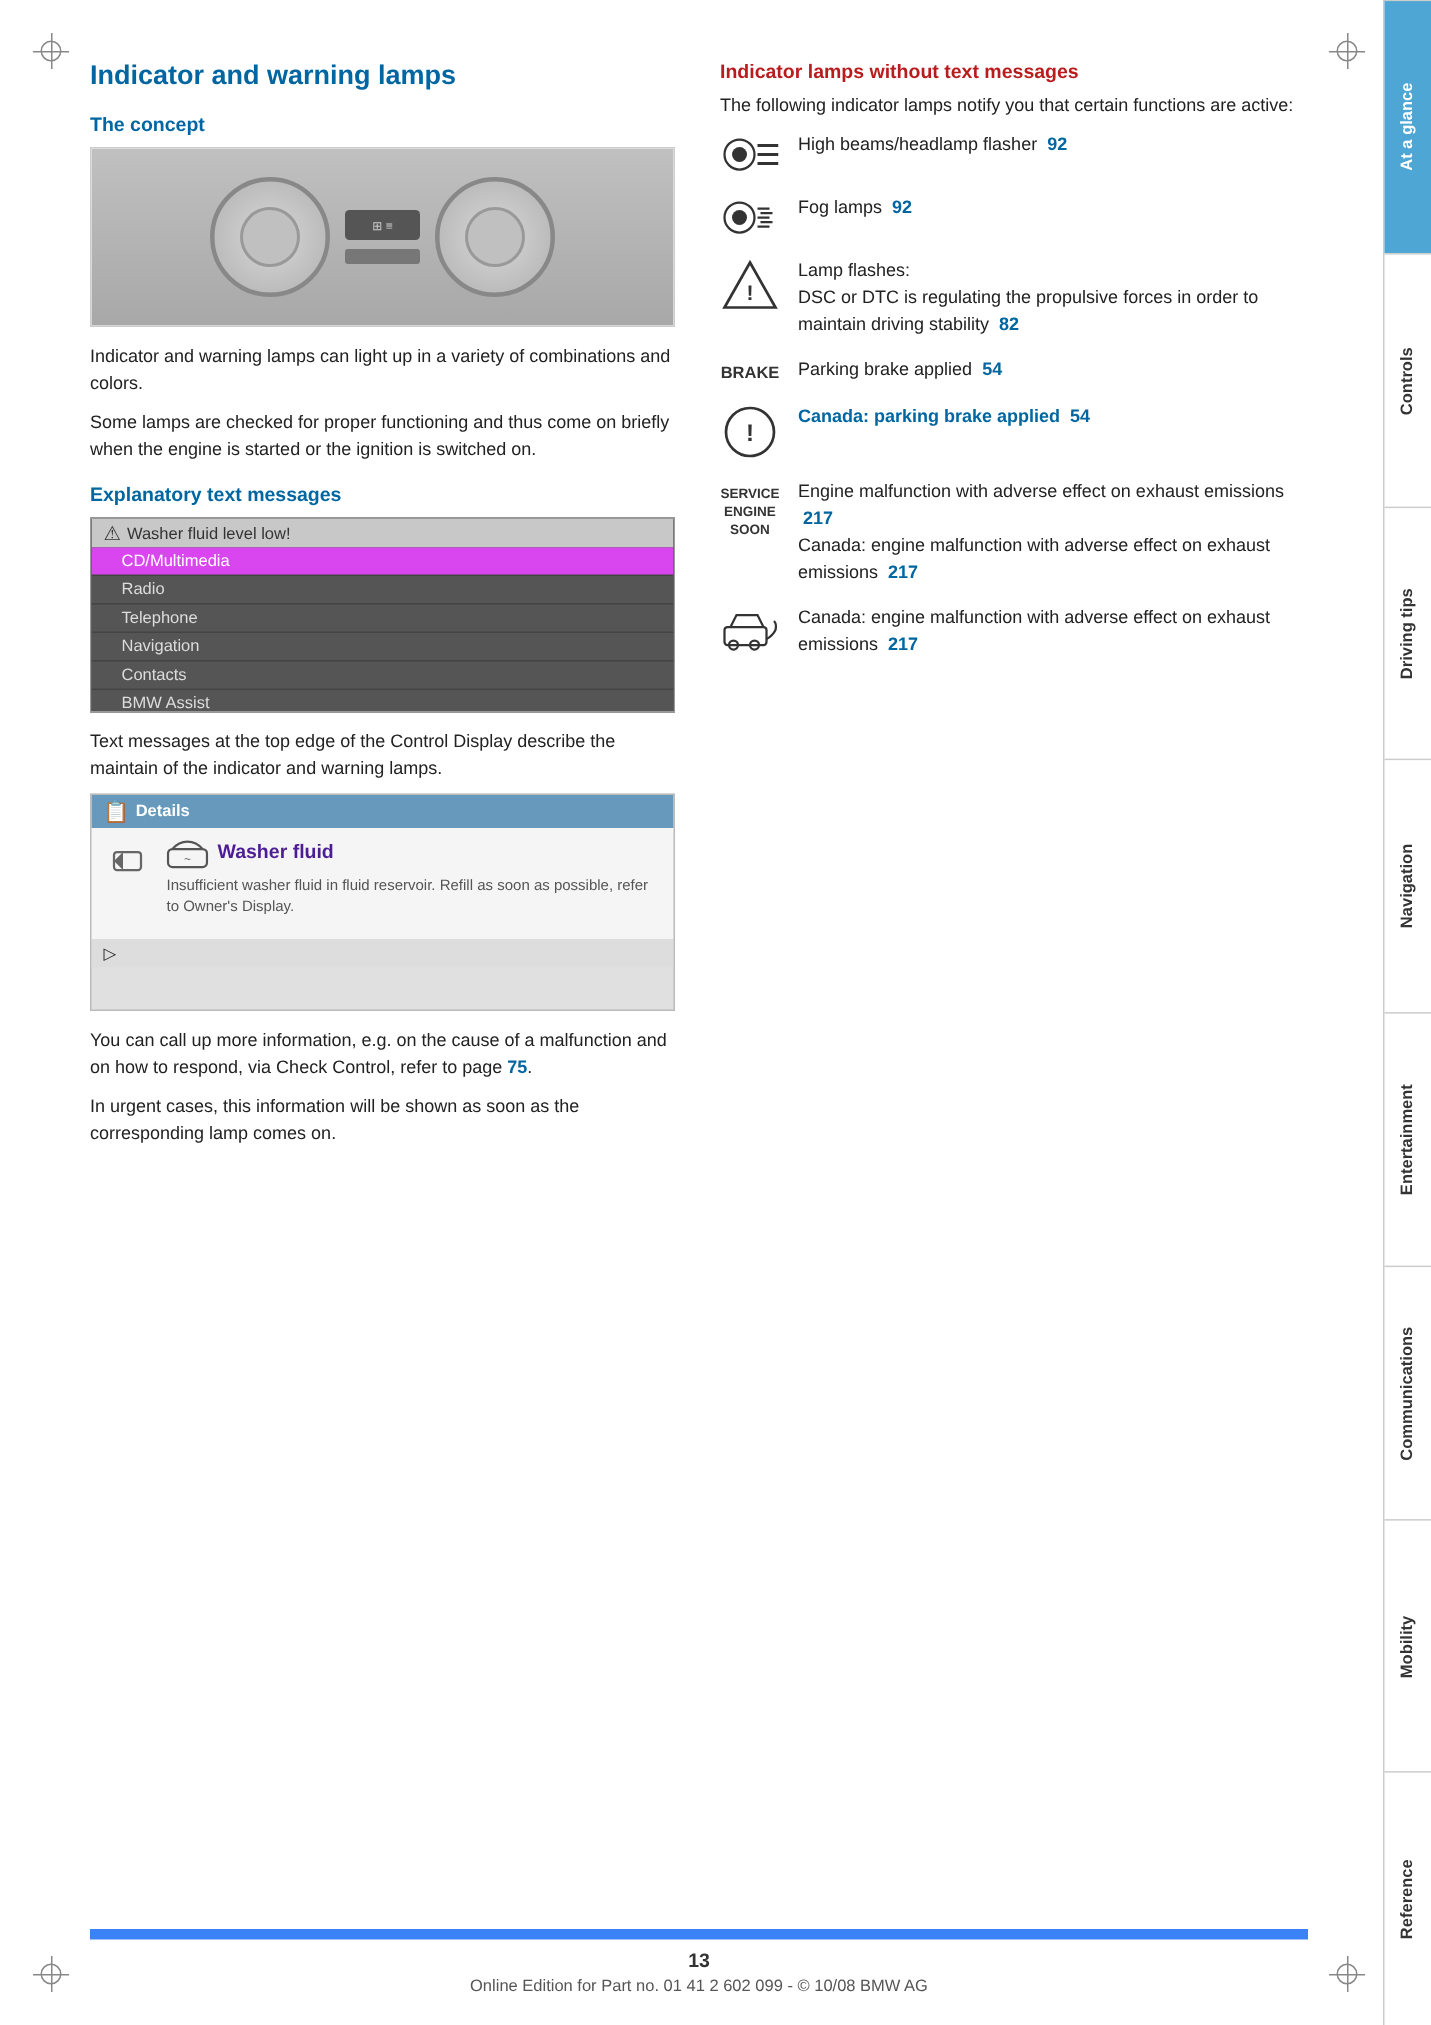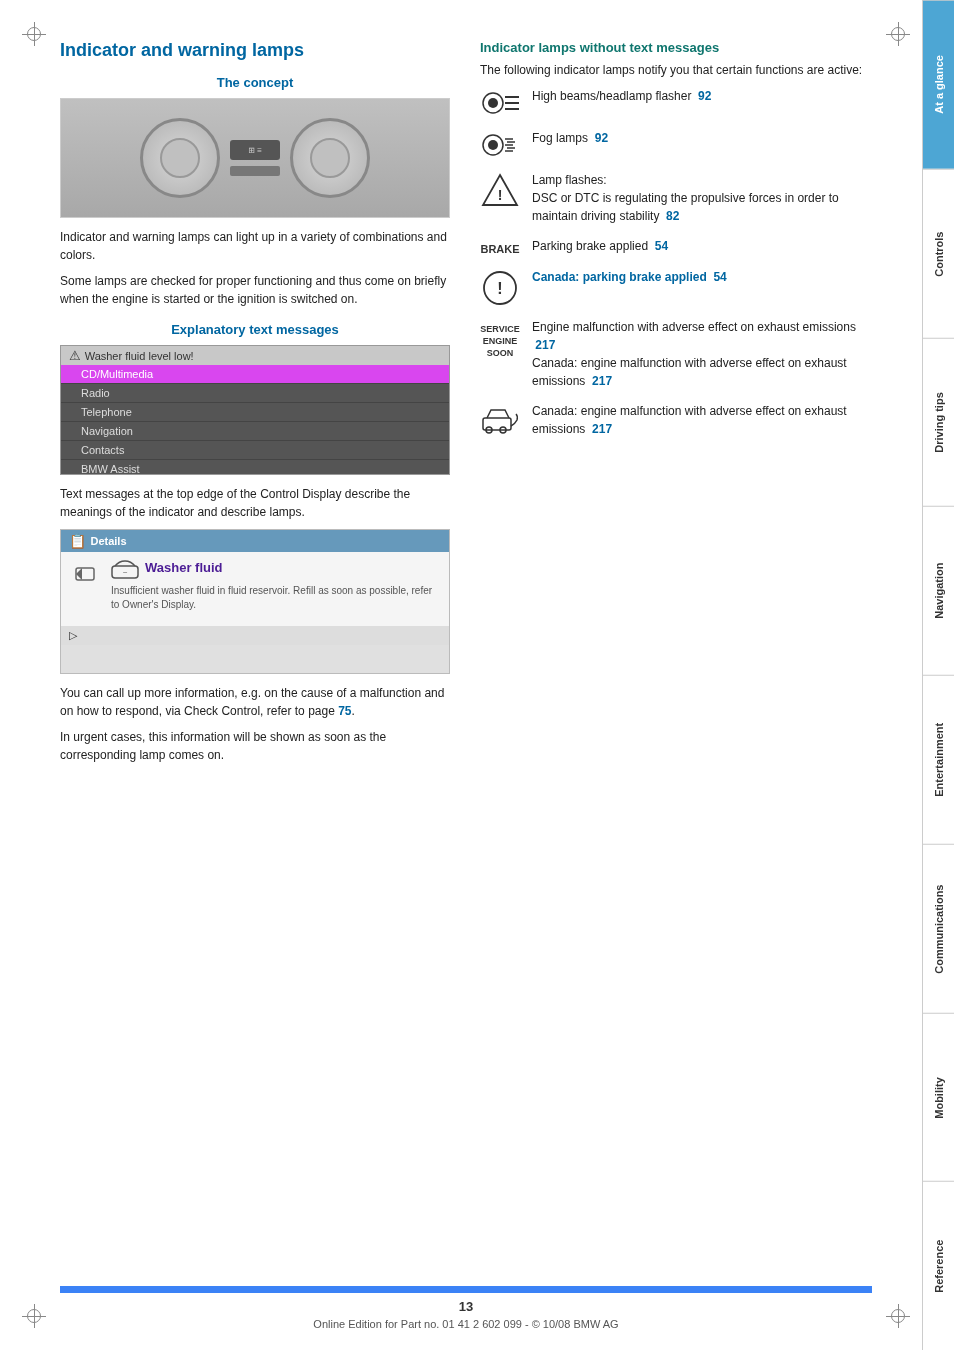--- a/index.html
+++ b/index.html
@@ -76,26 +76,25 @@
       font-weight: bold;
       color: #0066a1;
       margin-bottom: 10px;
     }
     .sub-title {
       font-size: 13px;
       font-weight: bold;
       color: #0066a1;
       margin-bottom: 8px;
       margin-top: 14px;
-      text-align: center;
     }
     .sub-title-orange {
       font-size: 13px;
       font-weight: bold;
-      color: #0f766e;
+      color: #b91c1c;
       margin-bottom: 6px;
     }
 
     
     .body-text {
       font-size: 12px;
       line-height: 1.5;
       margin-bottom: 8px;
       color: #222;
     }
@@ -366,21 +365,21 @@
         </div>
         <div class="cd-menu-item highlight">CD/Multimedia</div>
         <div class="cd-menu-item">Radio</div>
         <div class="cd-menu-item">Telephone</div>
         <div class="cd-menu-item">Navigation</div>
         <div class="cd-menu-item">Contacts</div>
         <div class="cd-menu-item">BMW Assist</div>
 
       </div>
 
-      <p class="body-text">Text messages at the top edge of the Control Display describe the meanings of the indicator and describe lamps.</p>
+      <p class="body-text">Text messages at the top edge of the Control Display describe the maintain of the indicator and warning lamps.</p>
 
       <div class="details-img">
         <div class="details-header">
           <span style="font-size:14px;">📋</span>
           <span style="font-weight:bold;">Details</span>
         </div>
         <div class="details-body">
           <div class="details-icon-row">
             <div style="width:30px;min-width:30px;display:flex;align-items:center;justify-content:center;">
               <svg width="24" height="24" viewBox="0 0 24 24">

